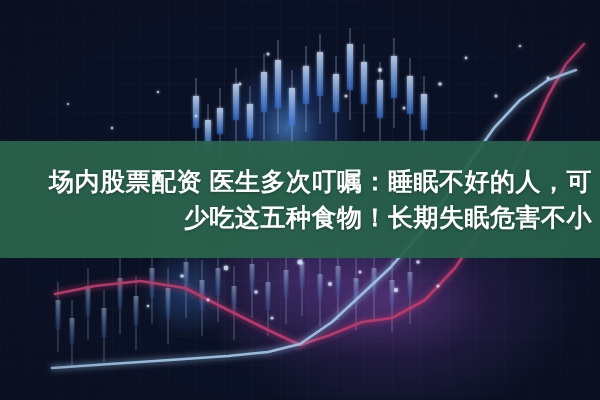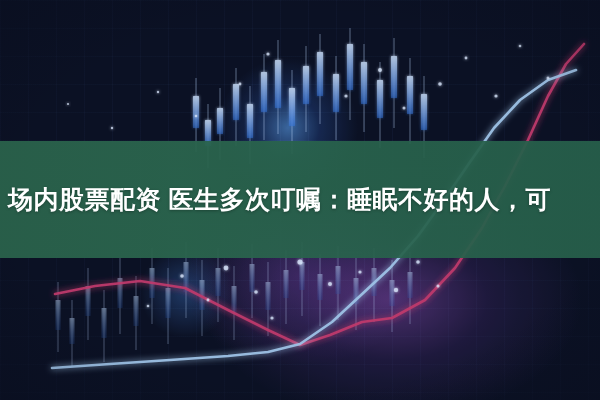--- a/index.html
+++ b/index.html
@@ -56,21 +56,21 @@
     top:141px;height:117px;
     background:linear-gradient(90deg,
        rgba(41,96,74,0.97) 0%,
        rgba(42,100,77,0.95) 30%,
        rgba(40,98,76,0.93) 62%,
        rgba(38,94,74,0.95) 100%);
   }
   .band-text{
     position:absolute;left:0;right:0;top:141px;height:117px;
     display:flex;flex-direction:column;
-    align-items:flex-start;justify-content:center;
+    align-items:flex-end;justify-content:center;
     gap:4px;
     color:#ffffff;
     font-size:25px;
     font-weight:700;
     letter-spacing:.5px;
     line-height:1.25;
     text-shadow:0 1px 3px rgba(0,0,0,.30);
     white-space:nowrap;
   }
   .band-line{padding:0 8px;}
@@ -229,15 +229,16 @@
         <circle cx="112" cy="128" r="1.2" fill="#dceaff" fill-opacity="0.75" filter="url(#tinyGlow)"></circle>
         <circle cx="68" cy="104" r="1.1" fill="#dceaff" fill-opacity="0.75" filter="url(#tinyGlow)"></circle>
       </g>
   </svg>
 
   <div class="layer bg-vign"></div>
 
   <div class="band"></div>
   <div class="band-text">
     <div class="band-line">场内股票配资 医生多次叮嘱：睡眠不好的人，可</div>
+    <div class="band-line">少吃这五种食物！长期失眠危害不小</div>
   </div>
 
 </div>
 
 </body></html>

